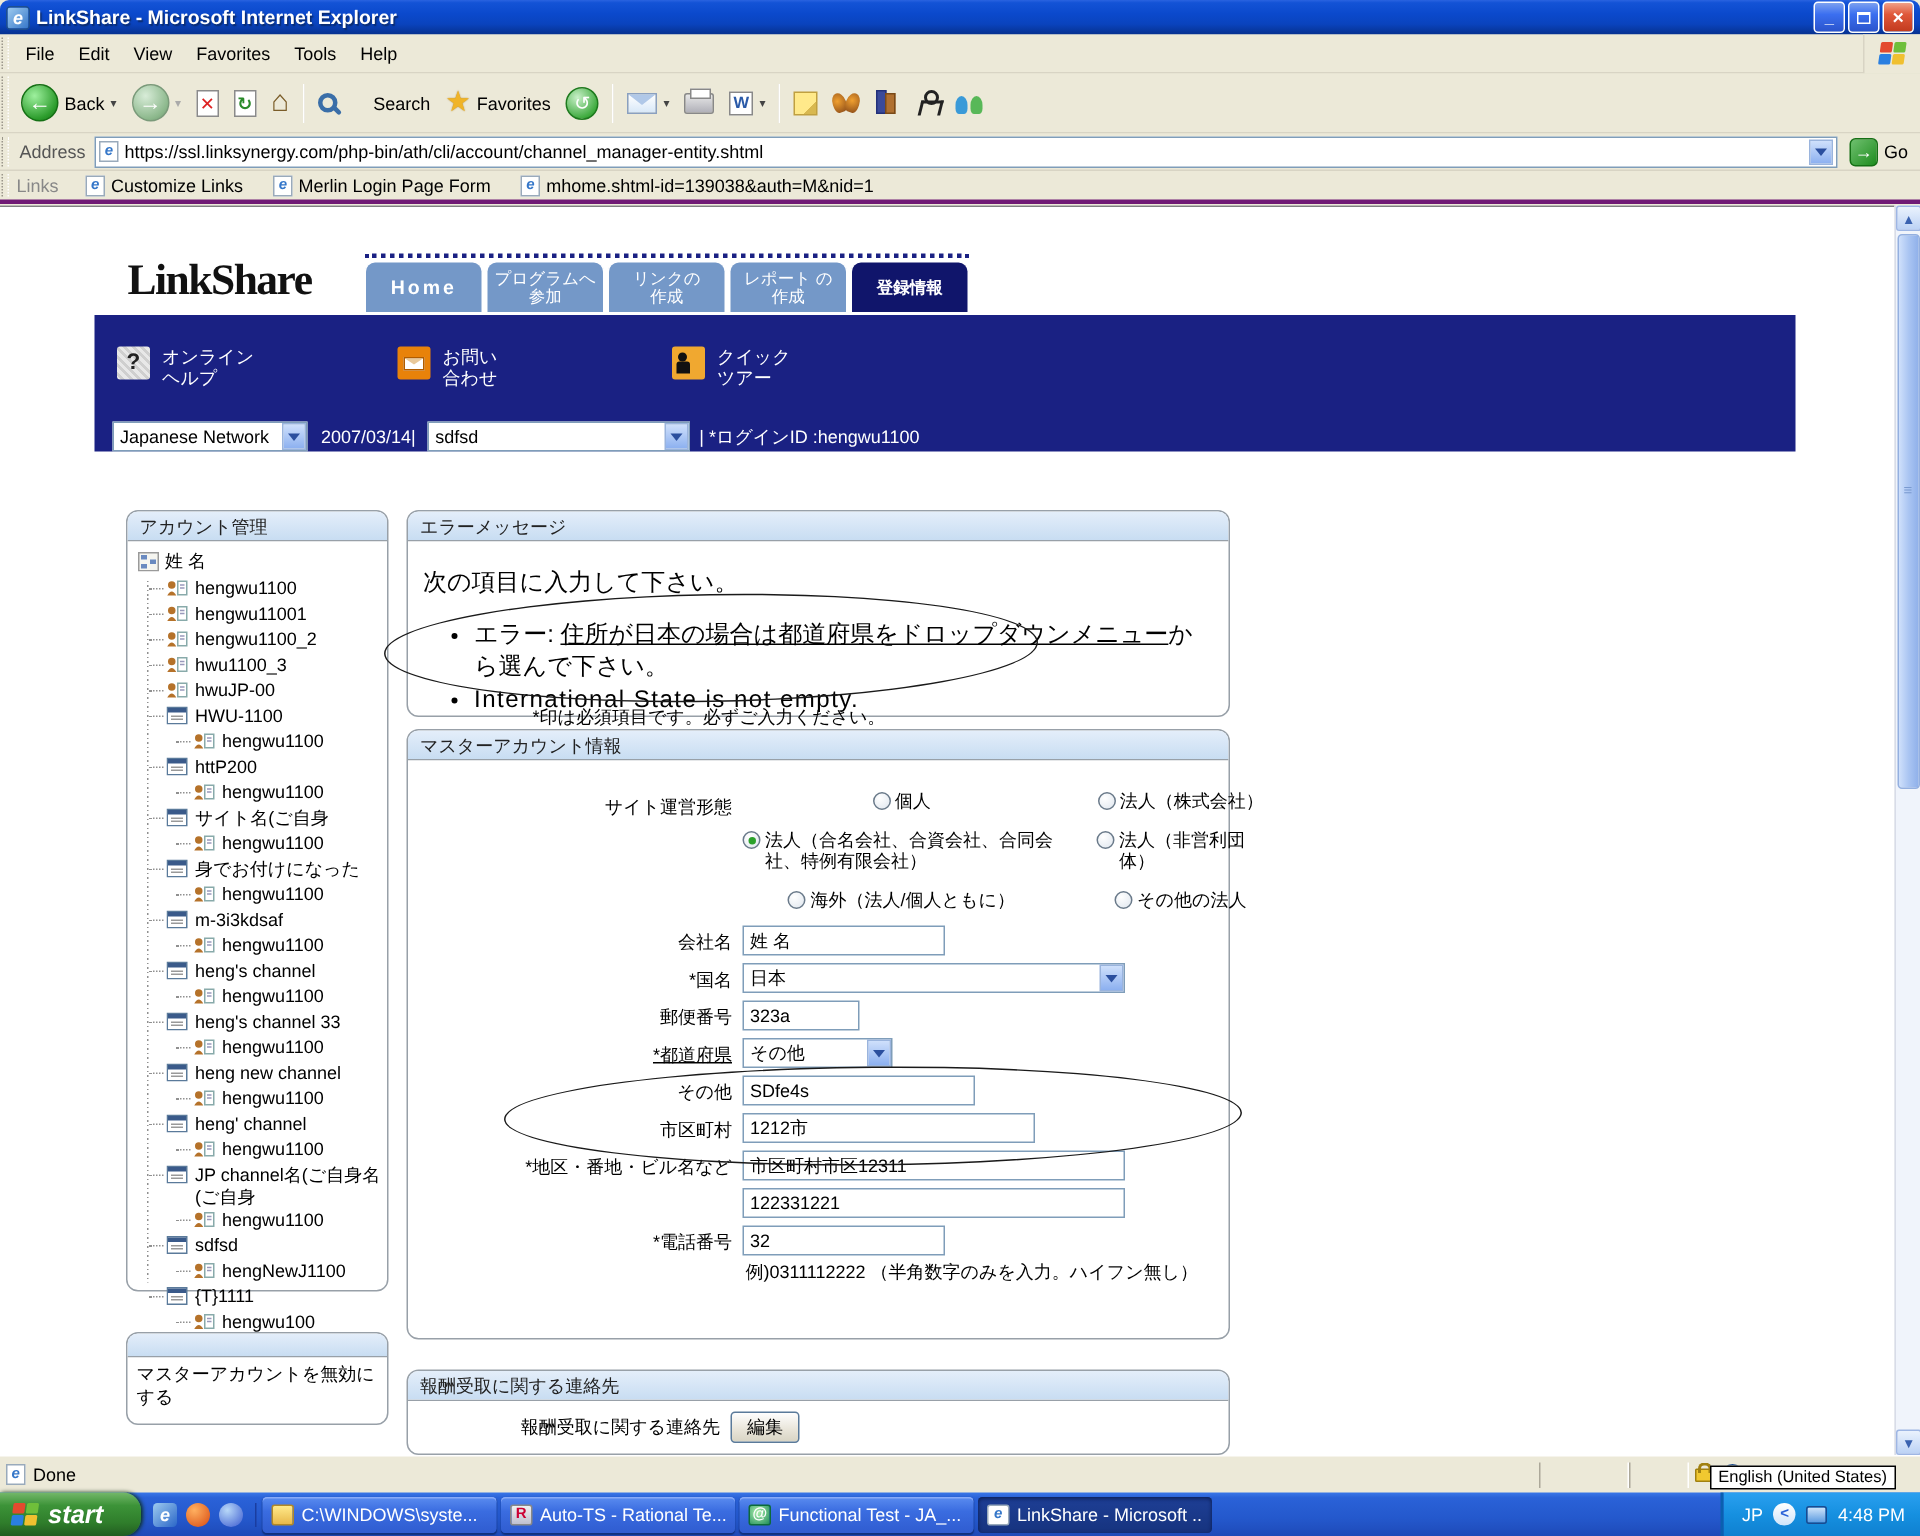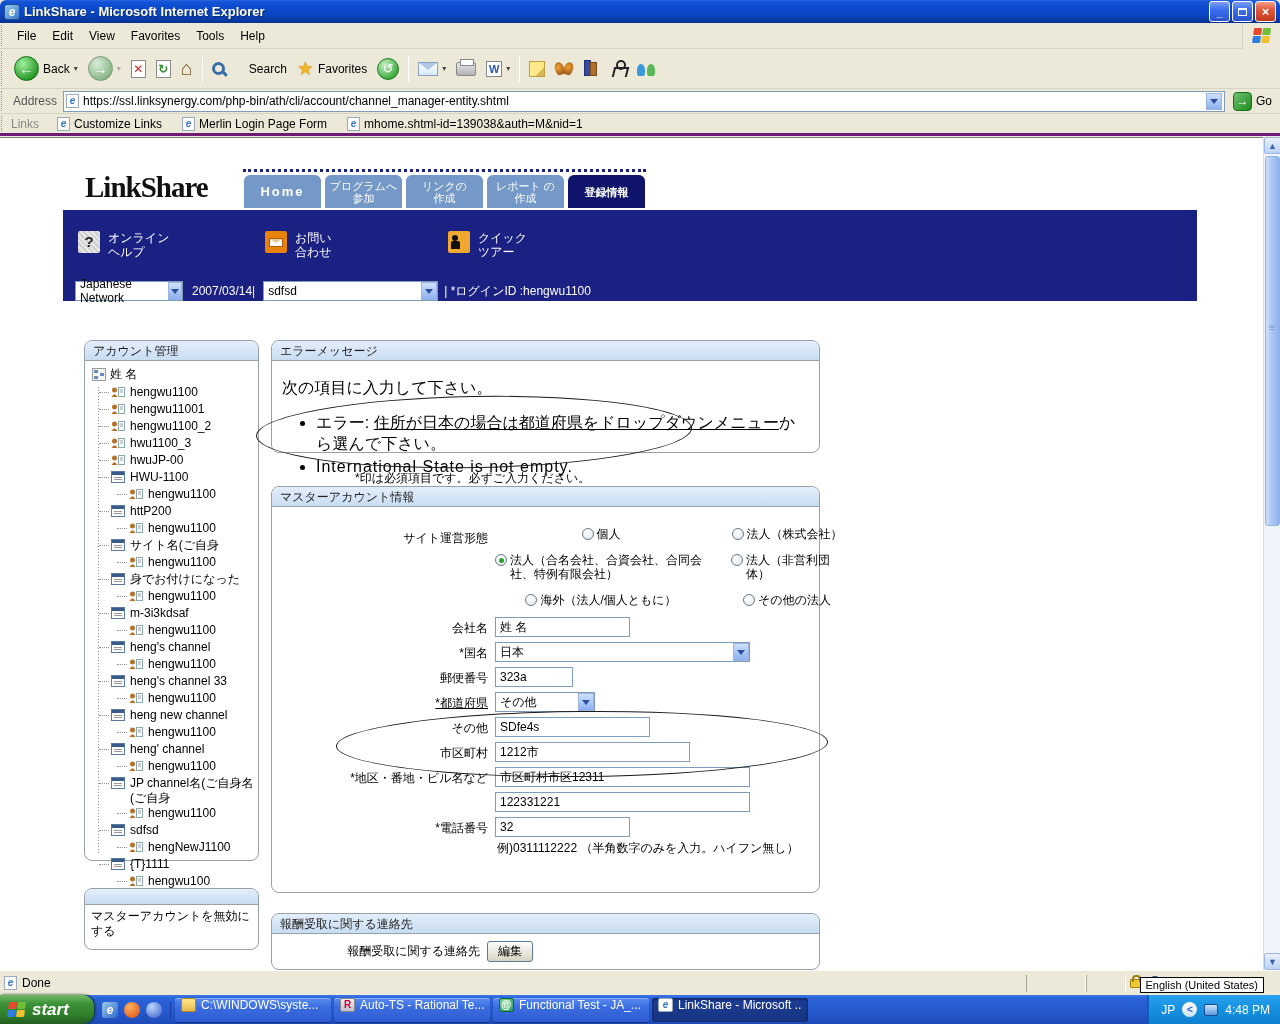--- a/index.html
+++ b/index.html
@@ -119,21 +119,21 @@
   .tree-row .stub { width:10px; height:8px; border-bottom:1px dotted #909090; margin-right:1px; flex:none;}
   .tree-row .ticon { flex:none; margin:1px 4px 0 1px; }
   .tree-row span.lbl { font-size:12px; }
   .lv0 { padding-left:0; } .lv1 { padding-left:8px; } .lv2 { padding-left:26px; }
 
   #disable-box { left:84px; top:750px; width:175px; height:62px; }
   #disable-box .sec-head { height:16px; }
   #disable-box .body { padding:4px 6px; font-size:12px; line-height:15px; }
 
   
-  #error-box { left:271px; top:202px; width:549px; height:113px; }
+  #error-box { left:271px; top:202px; width:549px; height:138px; }
   #error-box .body { padding:17px 10px; font-size:16px; }
   #error-box ul { margin:14px 0 0 34px; }
   #error-box li { margin-bottom:3px; list-style:disc; }
   .ul-mid { text-decoration:underline; }
   #req-note { left:355px; top:332px; font-size:12px; color:#000; }
 
   
   #master-box { left:271px; top:348px; width:549px; height:407px; }
   #master-box .inner { padding:20px 8px; }
   .form-row { display:flex; align-items:flex-start; margin-bottom:5px; }
@@ -172,21 +172,21 @@
   #taskbar { position:absolute; top:995px; left:0; width:1280px; height:29px;
     background:linear-gradient(#3a77e8 0%,#2a62d8 12%,#2458cc 60%,#1e4ab8 100%); display:flex; align-items:center;}
   #start-btn { height:29px; width:94px; border-radius:0 12px 12px 0; display:flex; align-items:center; gap:6px; padding:0 14px 0 8px;
     background:linear-gradient(#74b86a 0%,#3c9338 30%,#2f7d2b 70%,#225c20 100%); box-shadow:1px 0 3px #0a2a0a; color:#fff; font-weight:bold; font-style:italic; font-size:17px;}
   #quicklaunch { display:flex; align-items:center; gap:6px; padding:0 8px; border-right:1px solid #1a3da0;}
   .ql-icon { width:16px; height:16px; border-radius:3px; display:flex; align-items:center; justify-content:center; font-weight:bold; font-style:italic; font-size:12px; color:#fff;}
   .ql-ie { background:linear-gradient(135deg,#9ecbef,#2a66c8); }
   .ql-ff { background:radial-gradient(circle at 35% 30%,#ffb060,#d84a10); border-radius:50%;}
   .ql-app { background:radial-gradient(circle at 35% 30%,#b8d8f8,#3a5ad0); border-radius:50%;}
   #taskbtns { display:flex; gap:3px; padding:0 4px; flex:1; align-items:center;}
-  .task-btn { width:156px; height:24px; border-radius:3px; display:flex; align-items:flex-start; gap:5px; padding:0 6px; color:#fff; font-size:12px;
+  .task-btn { width:156px; height:24px; border-radius:3px; display:flex; align-items:center; gap:5px; padding:0 6px; color:#fff; font-size:12px;
     background:linear-gradient(#5a8cf0,#3a6ce0 40%,#2f5cd0); box-shadow:inset 0 1px 0 #88aaf8, 0 1px 1px #11307a; }
   .task-btn.active { background:linear-gradient(#1e3f96,#16337e); box-shadow:inset 0 1px 3px #0a1c50; }
   .task-btn .ticon16 { width:15px; height:14px; flex:none; border-radius:2px; display:flex; align-items:center; justify-content:center; font-size:10px; font-weight:bold; }
   .ti-folder { background:linear-gradient(#ffe98a,#e8b84a); border:1px solid #b08828;}
   .ti-rational { background:linear-gradient(#f0f0f0,#c0c0d0); border:1px solid #888; color:#c03;}
   .ti-functional { background:radial-gradient(circle at 40% 35%,#aef0ae,#1e8c5a); border:1px solid #0c6a3a; color:#fff;}
   .ti-ie { background:#fff; border:1px solid #9ab; color:#3577c9; font-style:italic;}
   .task-btn .tlabel { white-space:nowrap; overflow:hidden; }
   #tray { height:29px; display:flex; align-items:center; gap:7px; padding:0 10px 0 12px;
     background:linear-gradient(#2aa0f0 0%,#1690e0 50%,#0f80d0 100%); border-left:2px solid #0a60b0; color:#fff;}
@@ -339,21 +339,21 @@
   <div id="navband" class="abs">
     <div id="qlinks">
         <div class="qlink" style="left:15px;top:21px"><span class="qicon help">?</span><span>オンライン
 ヘルプ</span></div>
         <div class="qlink" style="left:202px;top:21px"><span class="qicon contact"><span class="env"></span></span><span>お問い
 合わせ</span></div>
         <div class="qlink" style="left:385px;top:21px"><span class="qicon tour"></span><span>クイック
 ツアー</span></div>
       </div>
     <div class="navrow">
-      <span class="xp-select" style="width:108px;margin-left:12px">
+      <span class="xp-select" style="width:130px;margin-left:12px">
         <span>Japanese Network</span>
         <span class="arrow-box">
             <span class="tri-down"></span>
           </span>
       </span>
       <span style="margin-left:9px">2007/03/14|</span>
       <span class="xp-select" style="width:175px;margin-left:8px">
         <span>sdfsd</span>
         <span class="arrow-box">
             <span class="tri-down"></span>

